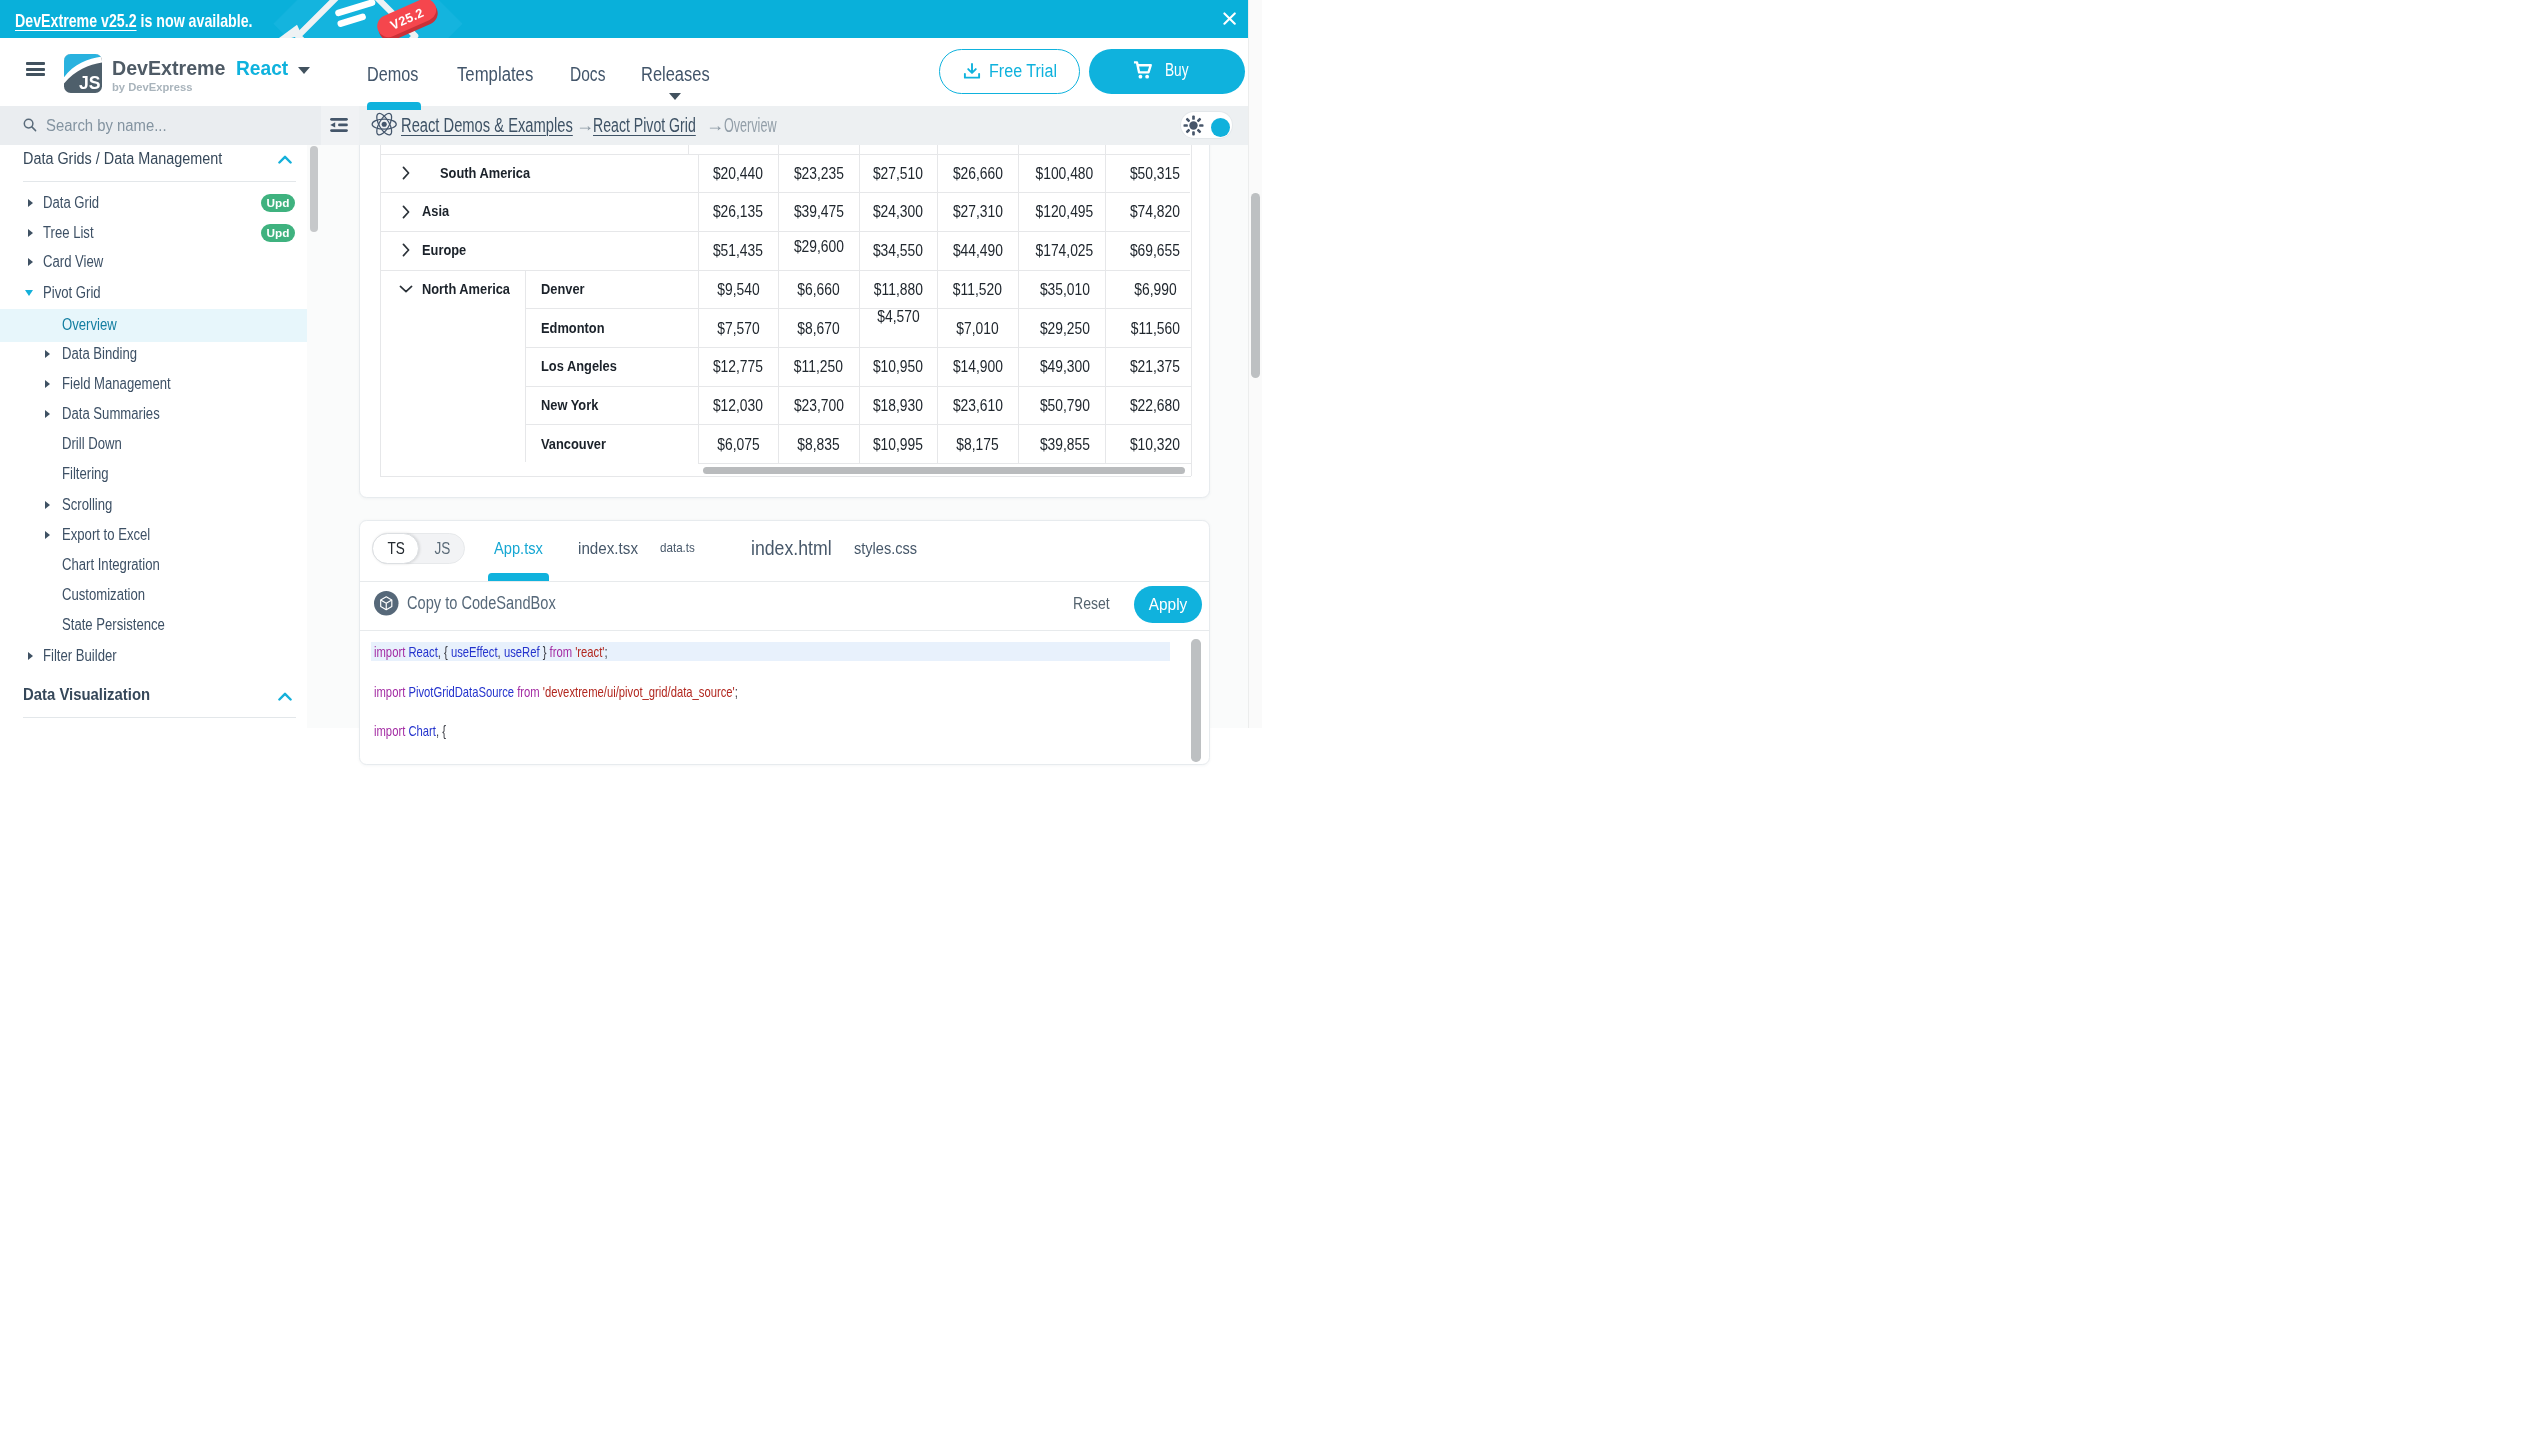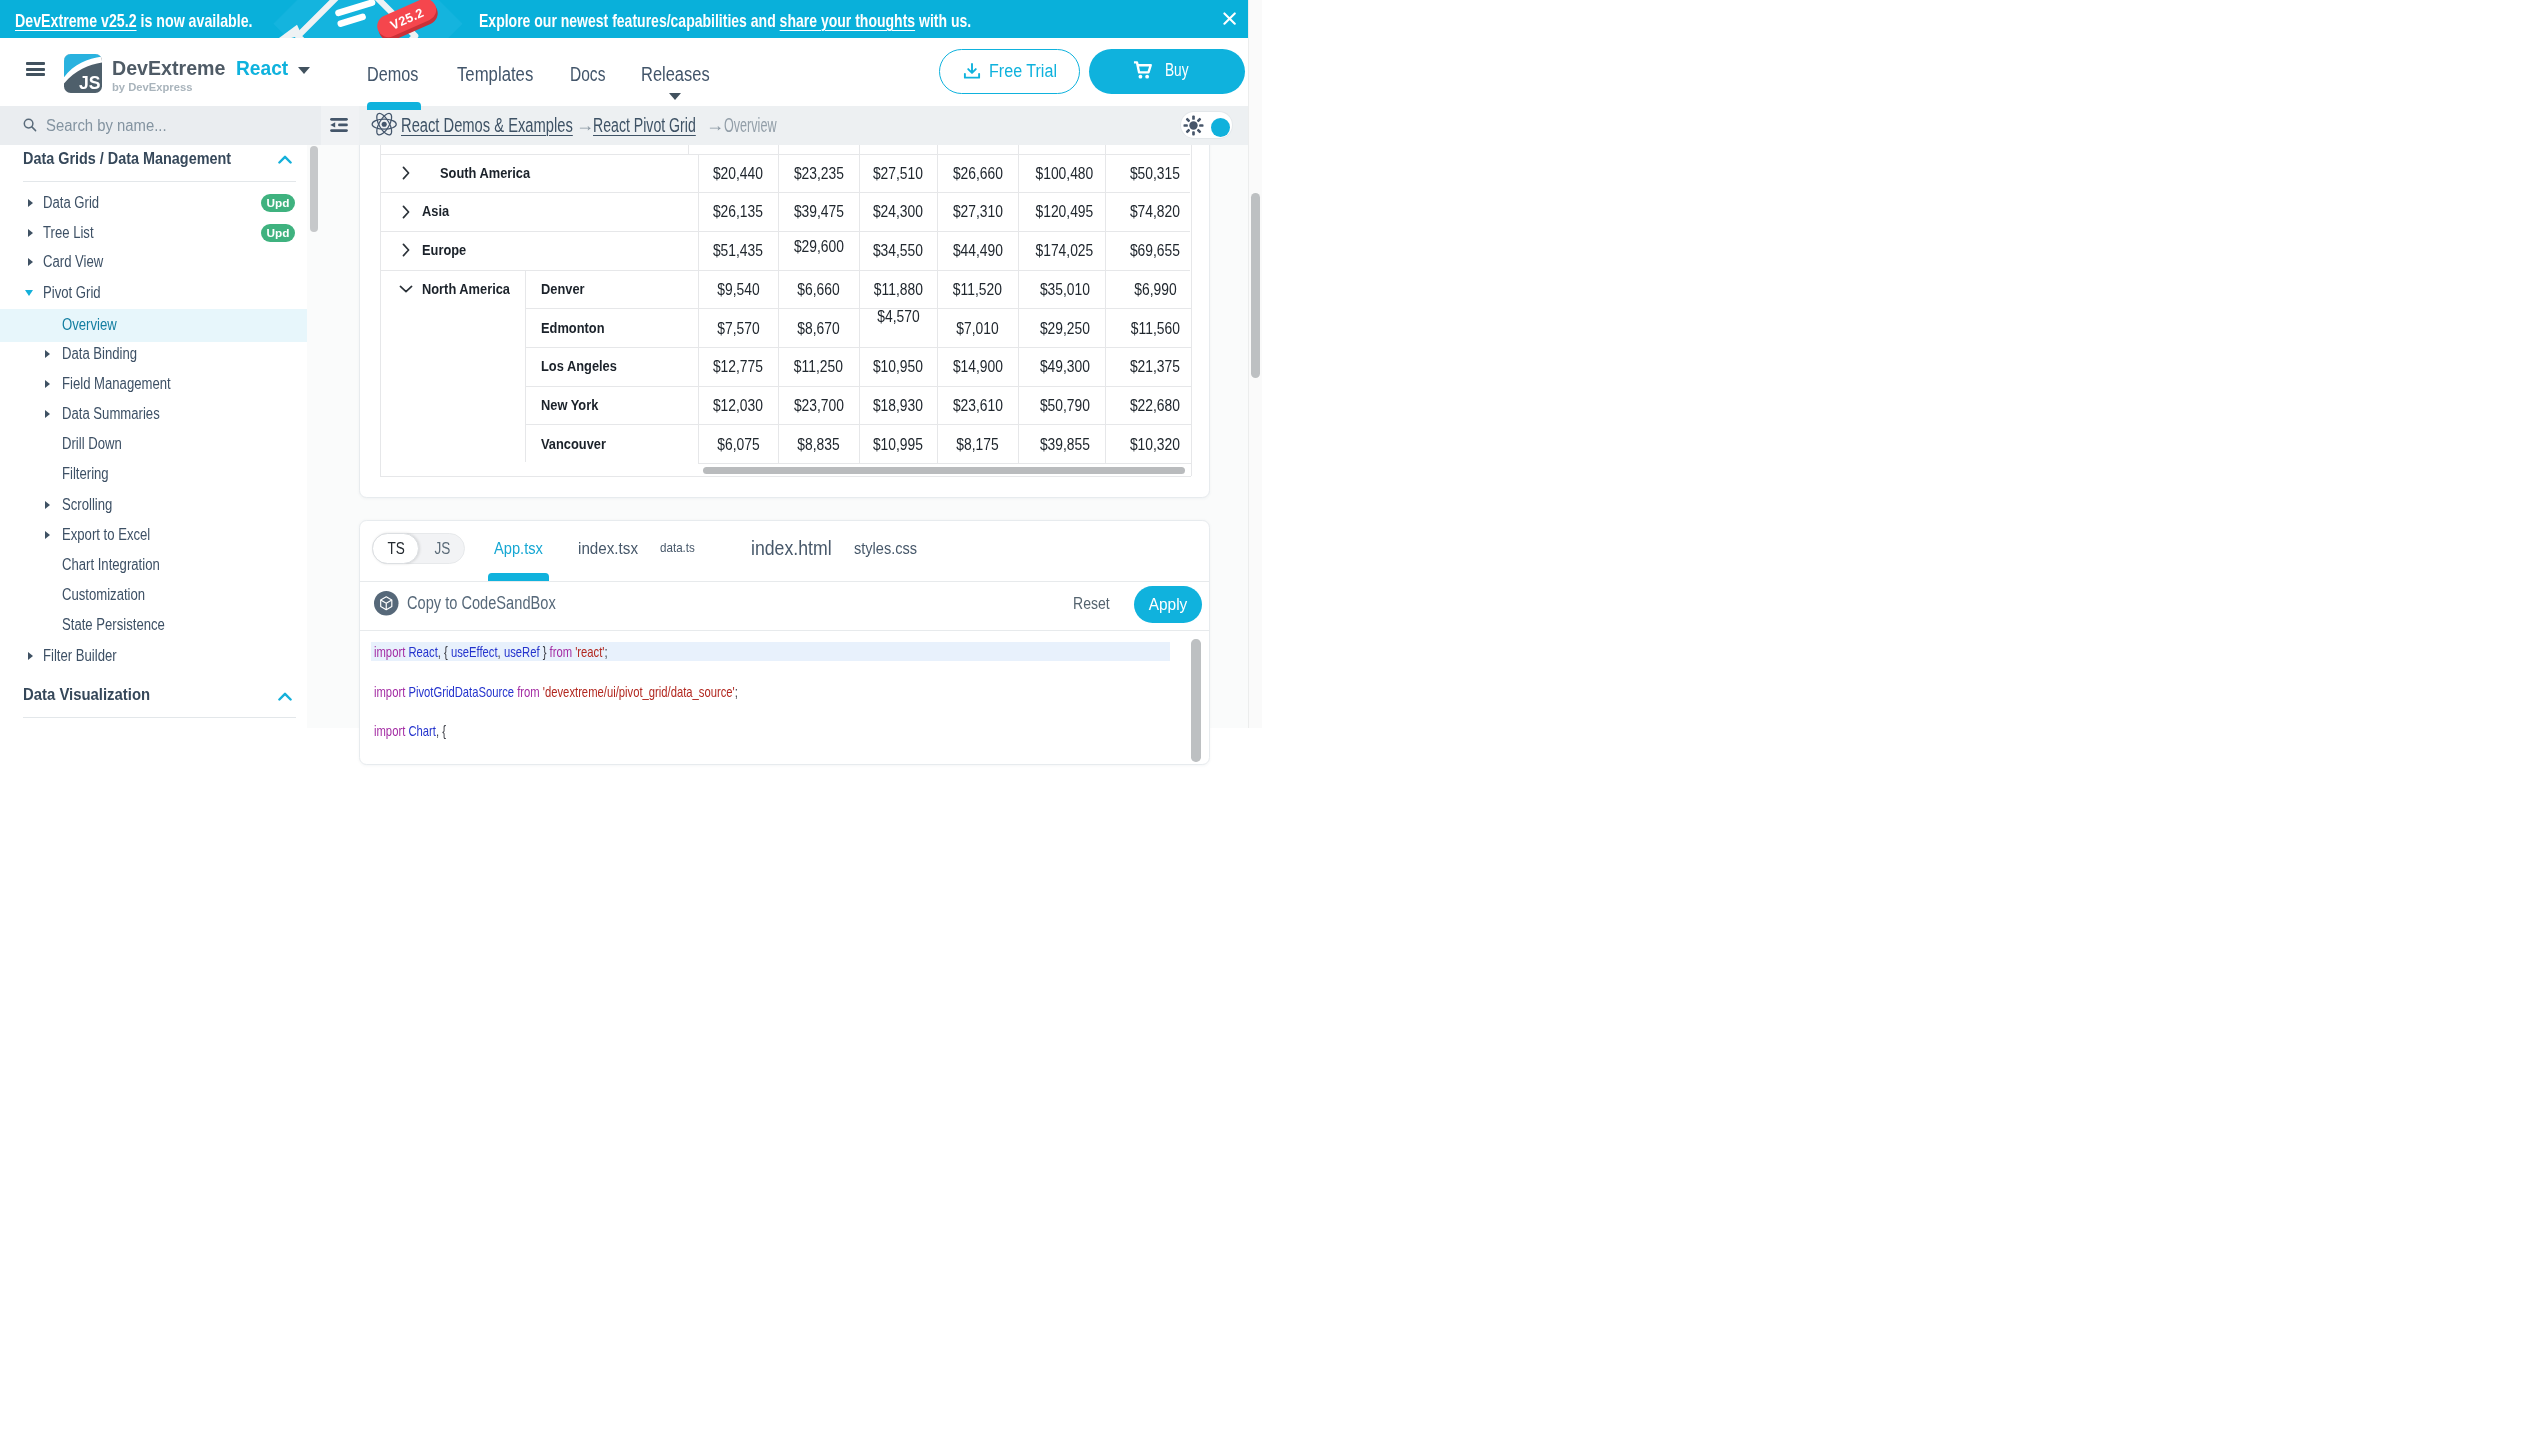--- a/index.html
+++ b/index.html
@@ -40,21 +40,20 @@
 .chev{position:absolute;stroke:#2a3138;stroke-width:1.8;fill:none;stroke-linecap:round;stroke-linejoin:round}
 
 .cd{position:absolute;height:21px;line-height:21px;font-family:Liberation Sans, sans-serif;font-size:15px;white-space:pre}
 .k{color:#a32ba3}.d{color:#2433cd}.s{color:#b2271f}.p{color:#383a42}
 
 .sbthumb{position:absolute;background:#bdc0c2;border-radius:4.7px}
 </style></head><body>
 
 <div id="banner">
   <span class="bt" style="left:15px"><span class="t" id="bn1" style="transform:scaleX(.772)"><u>DevExtreme v25.2</u> is now available.</span></span>
-  <span class="bt" style="left:479px"><span class="t" id="bn2" style="transform:scaleX(.762)">Explore our newest features/capabilities and <u>share your thoughts</u> with us.</span></span>
   <svg class="ab" style="left:245px;top:0" width="227" height="38" viewBox="0 0 240 40">
     <polygon points="125,-66 213,22 125,110 37,22" fill="#0aa2ca"></polygon>
     <polygon points="130,-75 230,25 130,125 30,25" fill="#14b4de"></polygon>
     <g fill="none" stroke="#eef2f4" stroke-width="6.5" stroke-linejoin="round">
       <polygon points="118,-24 180,38 118,100 56,38"></polygon>
     </g>
     <polygon points="55,26 28,46 60,37" fill="#eef2f4"></polygon>
     <g transform="translate(96,16) rotate(-17)">
       <rect x="0" y="-5" width="44" height="7" rx="3.4" fill="#fff"></rect>
       <rect x="-1" y="6.5" width="31" height="7" rx="3.4" fill="#fff"></rect>
@@ -155,21 +154,21 @@
           <rect x="-1.4" y="5.9" width="2.8" height="4.6" rx="1"></rect>
           <rect x="-10.5" y="-1.4" width="4.6" height="2.8" rx="1"></rect>
           <rect x="5.9" y="-1.4" width="4.6" height="2.8" rx="1"></rect>
         </g>
       </g>
   </svg>
   <div class="ab" style="left:1211px;top:11.8px;width:19px;height:19px;border-radius:50%;background:#10b1dc"></div>
 </div>
 
 <div id="side">
-  <div class="ab" style="left:23px;top:6.1px;width:264px;height:23px;font-size:16px;font-weight:700;color:#36485a"><span class="t" id="sh1" style="transform:scaleX(.9)">Data Grids / Data Management</span></div>
+  <div class="ab" style="left:23px;top:6.1px;width:264px;height:23px;font-size:16px;font-weight:400;color:#36485a"><span class="t" id="sh1" style="transform:scaleX(.9)">Data Grids / Data Management</span></div>
   <svg class="ab" style="left:278px;top:11.3px" width="14" height="9.4" viewBox="0 0 15 10">
       <path class="chevup" d="M1.5 8 L7.5 2 L13.5 8"></path>
     </svg>
   <div class="hline" style="left:23px;top:37px;width:273px;background:#e3e7ea"></div>
 
   <div class="mi" style="top:44px">
       <i class="tri" style="left:28px;top:11px"></i>
       <span class="ab" style="left:43px"><span class="t sx84">Data Grid</span></span>
       <span class="badge" style="top:6.1px">Upd</span>
     </div>

